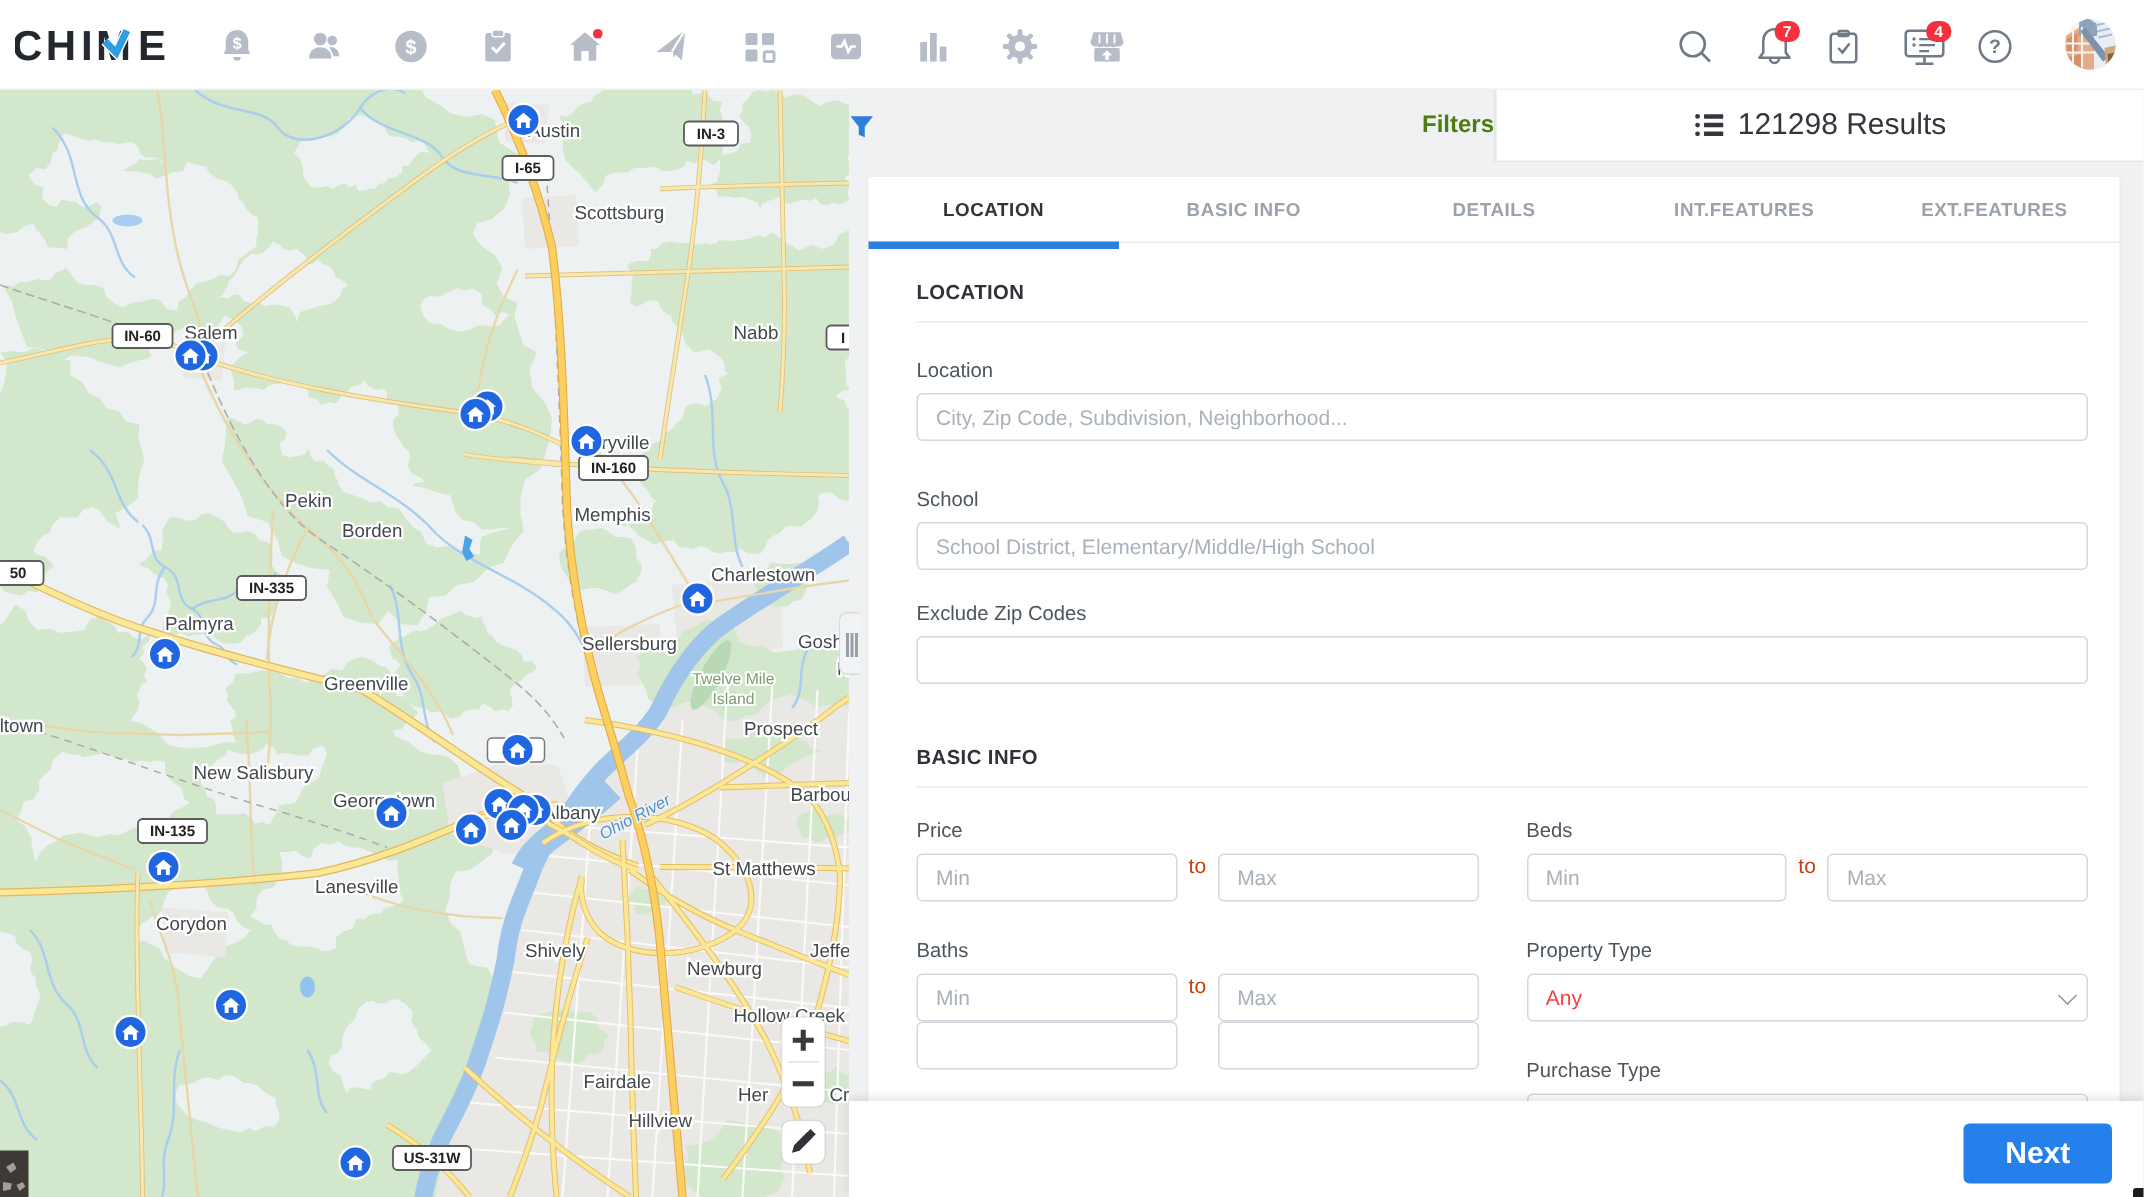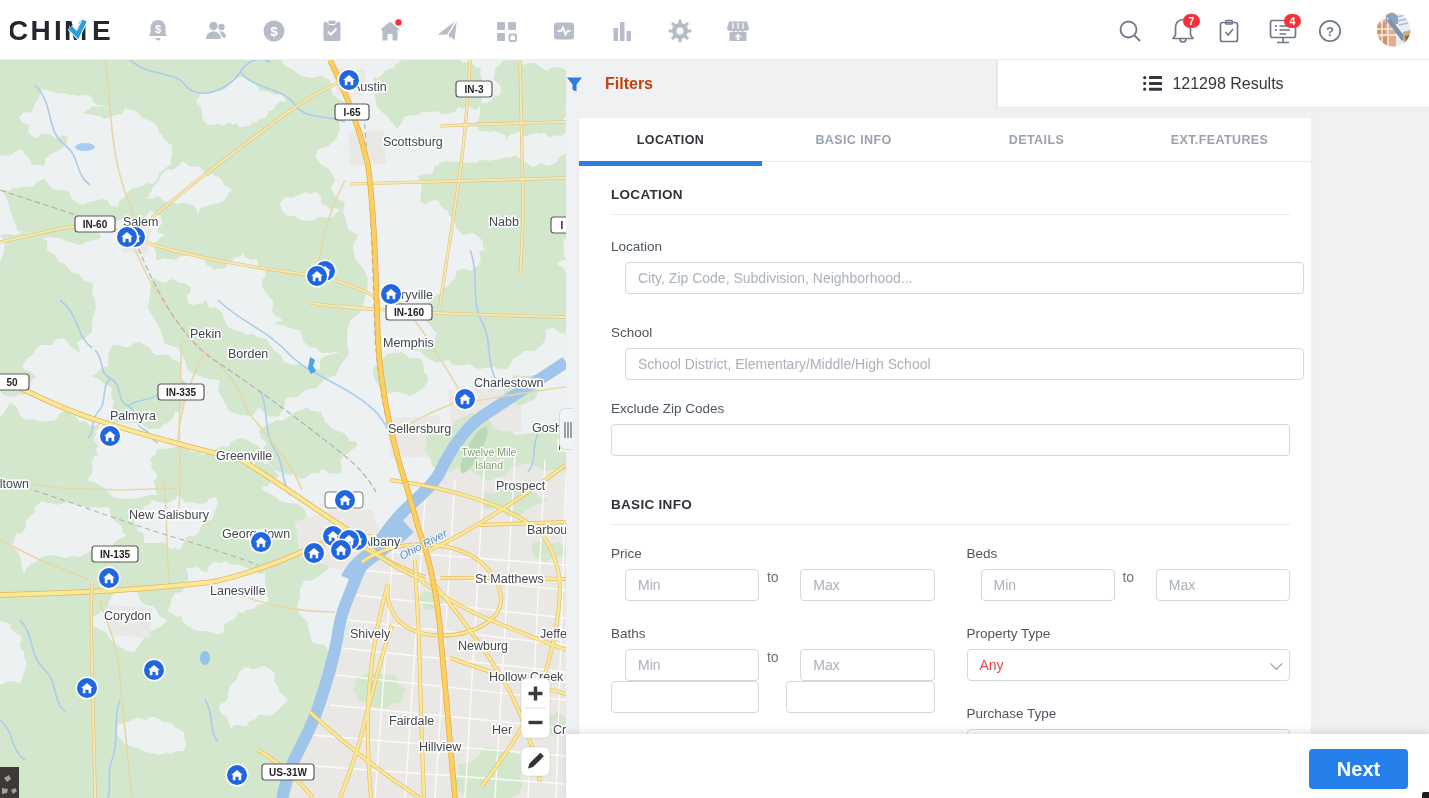--- a/index.html
+++ b/index.html
@@ -3,40 +3,40 @@
 <style>
 *{margin:0;padding:0;box-sizing:border-box;}
 html,body{width:1429px;height:798px;overflow:hidden;font-family:"Liberation Sans",sans-serif;background:#fff;}
 .nav{position:absolute;top:0;left:0;width:1429px;height:60px;background:#fff;border-bottom:1px solid #eceef0;z-index:30;}
 .nav .logo{position:absolute;left:10px;top:10px;}
 .nicon{position:absolute;top:18px;}
 .main{position:absolute;top:60px;left:0;width:1429px;height:738px;}
 .map{position:absolute;left:0;top:0;width:566px;height:738px;overflow:hidden;}
 .panel{position:absolute;left:566px;top:0;width:863px;height:738px;background:#f0f1f2;}
 .tabrow{position:absolute;left:0;top:0;width:863px;height:48px;}
-.tab-filters{position:absolute;left:0;top:0;width:431px;height:48px;display:flex;align-items:center;justify-content:flex-start;gap:22px;color:#c2410c;font-weight:bold;font-size:16px;border-right:1px solid #dfe1e3;}
-.tab-results{position:absolute;left:432px;top:0;width:431px;height:48px;background:#fff;display:flex;align-items:center;justify-content:center;gap:10px;color:#33373d;font-size:16px;border-bottom:1px solid #e3e5e7;}
-.card{position:absolute;left:13px;top:58px;width:732px;height:676px;background:#fff;box-shadow:0 1px 3px rgba(0,0,0,.06);}
+.tab-filters{position:absolute;left:0;top:0;width:431px;height:48px;display:flex;align-items:center;justify-content:space-between;gap:10px;color:#4d7c0f;font-weight:bold;font-size:16px;border-right:1px solid #dfe1e3;}
+.tab-results{position:absolute;left:432px;top:0;width:431px;height:48px;background:#fff;display:flex;align-items:center;justify-content:center;gap:10px;color:#33373d;font-size:20px;border-bottom:1px solid #e3e5e7;}
+.card{position:absolute;left:13px;top:58px;width:834px;height:676px;background:#fff;box-shadow:0 1px 3px rgba(0,0,0,.06);}
 .ftabs{display:flex;height:44px;border-bottom:1px solid #e8eaec;}
 .ftab{flex:1;display:flex;align-items:center;justify-content:center;font-size:12.5px;font-weight:bold;color:#9aa2ac;letter-spacing:.4px;position:relative;}
 .ftab.act{color:#30353c;}
 .ftab.act:after{content:"";position:absolute;left:0;bottom:-5px;width:100%;height:5px;background:#2c7fdf;}
 .fbody{padding:0 21px 0 32px;}
 .sechead{font-size:13.5px;font-weight:bold;color:#2e333b;letter-spacing:.3px;line-height:14px;padding-top:26px;padding-bottom:12px;border-bottom:1px solid #ececee;}
 .flabel{font-size:13.5px;color:#4d565f;line-height:14px;margin-top:32px;margin-bottom:8px;}
 .sechead + .flabel{margin-top:25px;}
 .minmax + .flabel,.fselect + .flabel{margin-top:26px;}
 .col > .flabel:first-child{margin-top:22px;}
 .finput{width:100%;height:32px;border:1px solid #d3d8de;border-radius:4px;background:#fff;font-size:14px;color:#ef4444;padding:0 12px;display:flex;align-items:center;}
-.finput.ph{color:#a9b1bb;margin-left:14px;}
+.finput.ph{color:#a9b1bb;}
 .cols{display:flex;gap:32px;}
 .col{flex:1;min-width:0;}
 .minmax{display:flex;}
 .minmax .finput{flex:1;}
-.minmax .to{width:27px;text-align:center;color:#737373;font-size:14px;flex:none;}
+.minmax .to{width:27px;text-align:center;color:#c2410c;font-size:14px;flex:none;}
 .fselect{position:relative;}
 .fselect .chev{position:absolute;right:12px;top:50%;margin-top:-3px;width:9px;height:9px;border-right:1.6px solid #8b949e;border-bottom:1.6px solid #8b949e;transform:rotate(45deg) translateY(-4px);}
 .footer{position:absolute;left:0;bottom:0;width:863px;height:64px;background:#fff;box-shadow:0 -3px 6px rgba(0,0,0,.10);z-index:10;}
 .nextbtn{position:absolute;right:21px;top:15px;width:99px;height:40px;background:#2680eb;color:#fff;font-weight:bold;font-size:20px;border-radius:4px;display:flex;align-items:center;justify-content:center;}
 .draghandle{position:absolute;left:-7px;top:348px;width:14px;height:42px;background:#f2f3f4;border:1px solid #d8dadd;border-right:none;border-radius:6px 0 0 6px;z-index:5;}
 .draghandle:after{content:"";position:absolute;left:4px;top:13px;width:1.5px;height:16px;background:#9aa0a8;box-shadow:3px 0 0 #9aa0a8,6px 0 0 #9aa0a8;}
 .corner{position:absolute;right:0px;bottom:0px;width:7px;height:6px;background:#1c1c1c;z-index:40;border-radius:2px 0 0 0;}
 </style></head>
 <body>
 <div class="nav">
@@ -470,20 +470,21 @@
             </g>
           </svg>
           <span>121298 Results</span>
         </div>
     </div>
     <div class="card">
       <div class="ftabs">
         <div class="ftab act">LOCATION</div>
         <div class="ftab">BASIC INFO</div>
         <div class="ftab">DETAILS</div>
+        <div class="ftab">INT.FEATURES</div>
         <div class="ftab">EXT.FEATURES</div>
       </div>
       <div class="fbody">
         <div class="sechead">LOCATION</div>
         <div class="flabel">Location</div>
         <div class="finput ph">City, Zip Code, Subdivision, Neighborhood...</div>
         <div class="flabel">School</div>
         <div class="finput ph">School District, Elementary/Middle/High School</div>
         <div class="cols">
           <div class="col">

